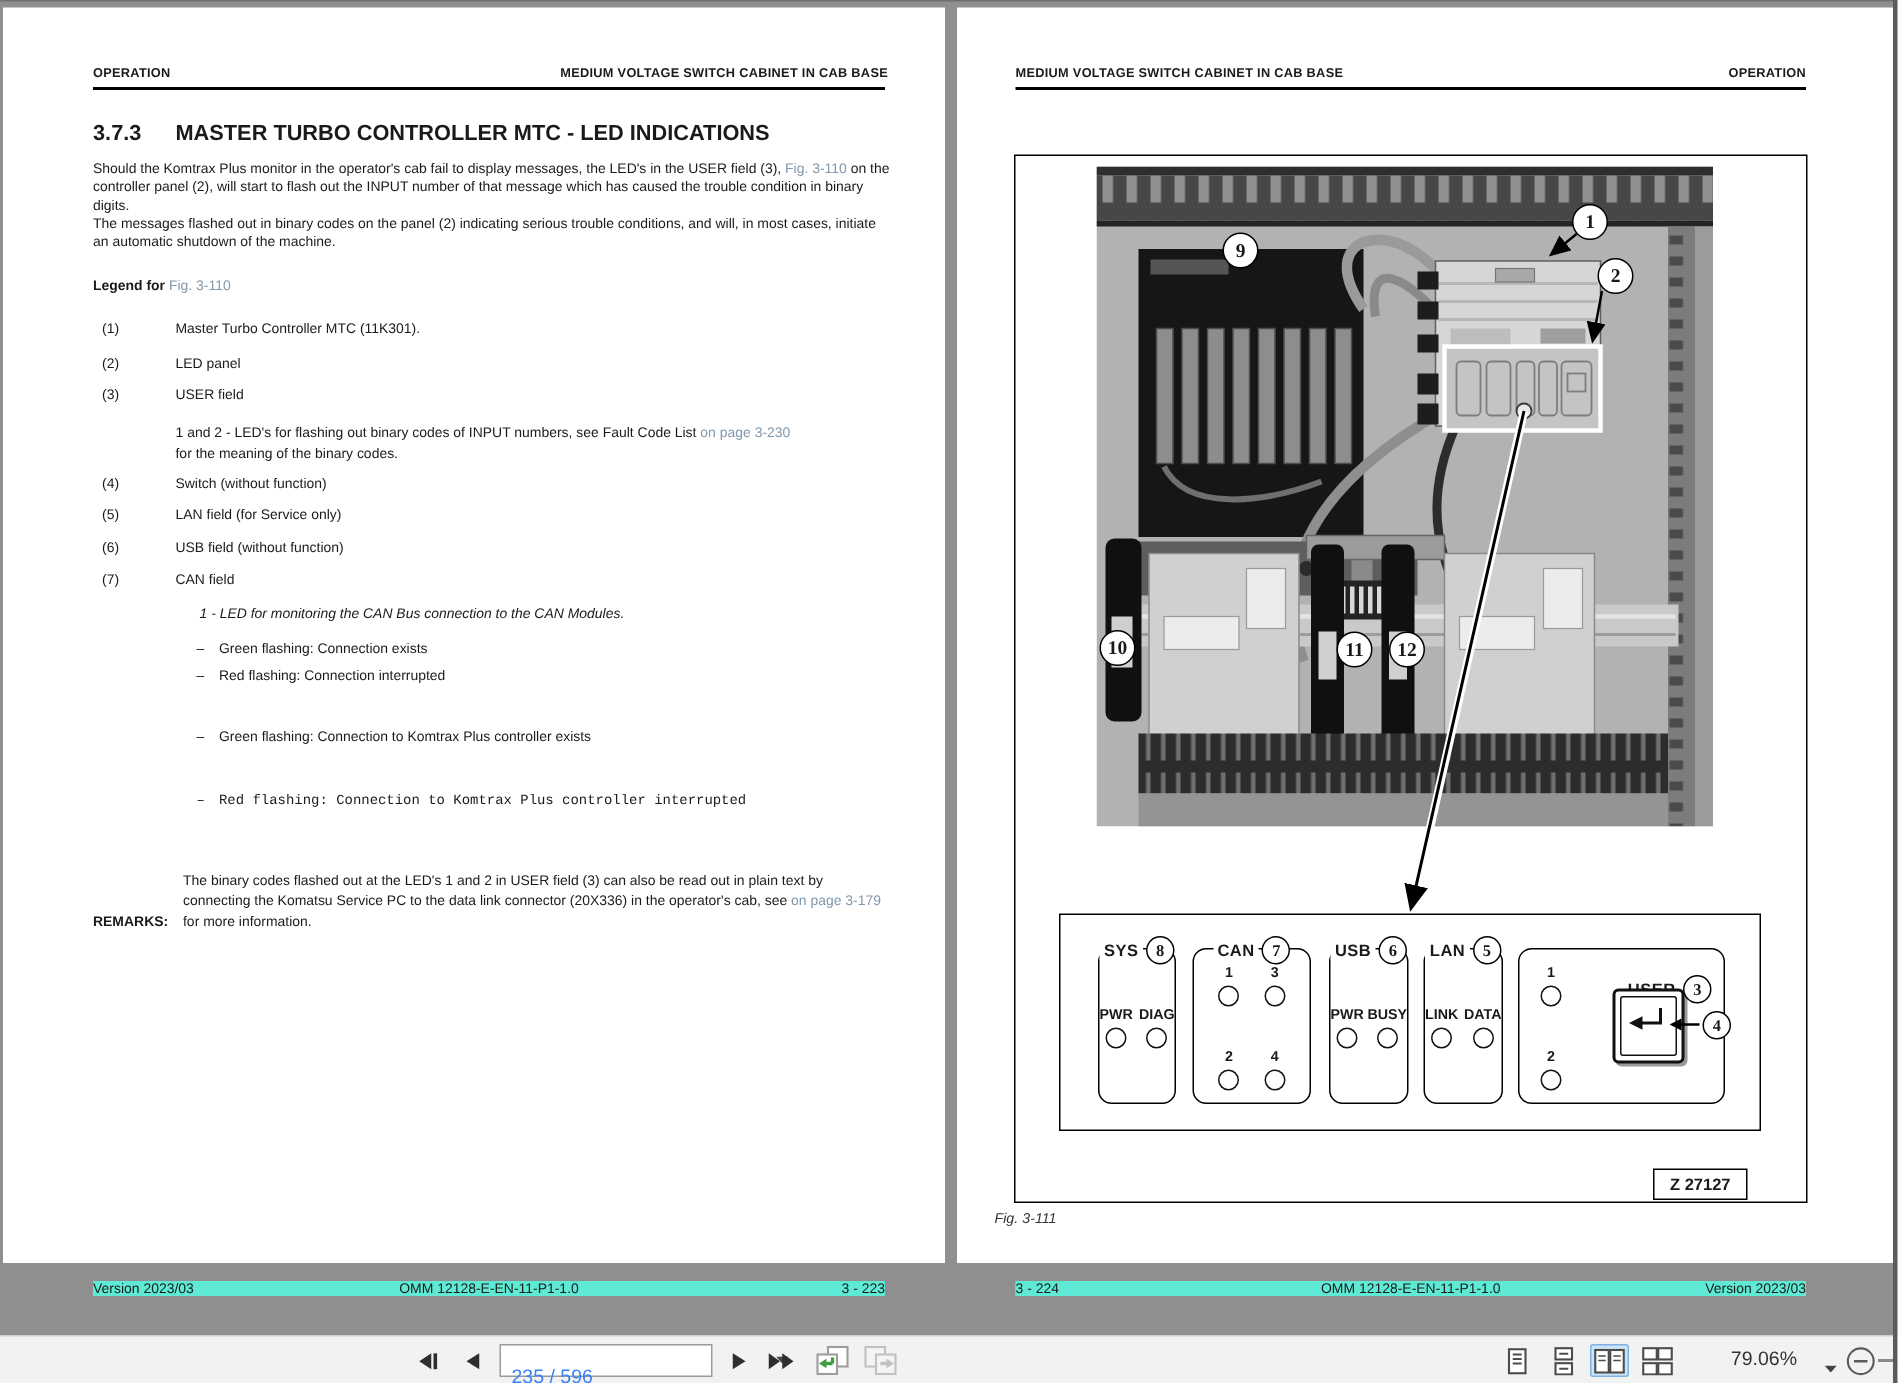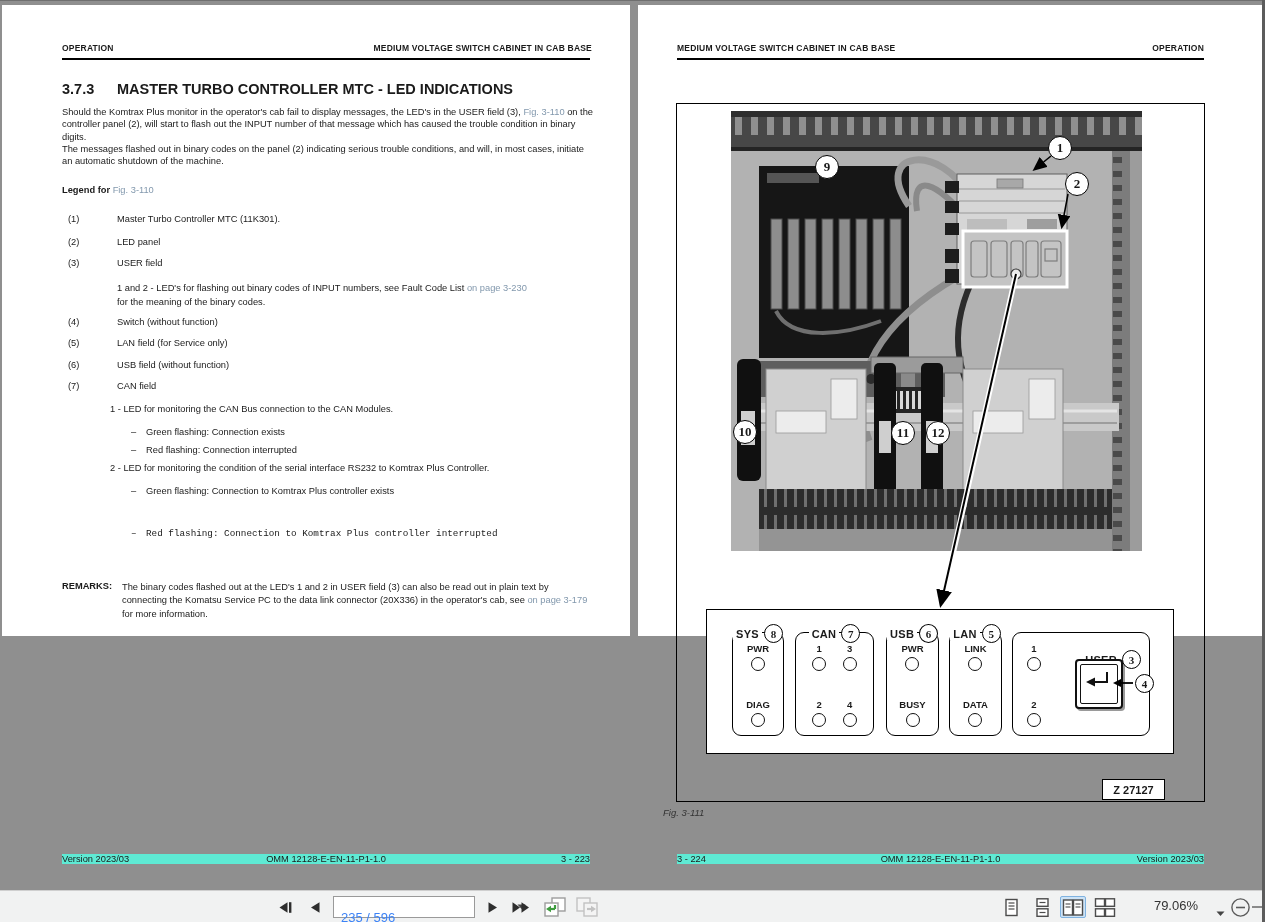--- a/index.html
+++ b/index.html
@@ -1,21 +1,21 @@
 <!DOCTYPE html>
 <html><head>
 <meta charset="utf-8">
 <style>
   html,body{margin:0;padding:0;}
   .viewport{position:relative;width:1265px;height:922px;background:#8f8f8f;overflow:hidden;
     font-family:"Liberation Sans",sans-serif;color:#1a1a1a;}
   .viewport::after{content:"";position:absolute;right:0;top:0;width:3px;height:922px;background:#5c5c5c;}
   .viewport::before{content:"";position:absolute;left:0;top:0;width:1265px;height:1px;background:#6f6f6f;}
 
-  .page{position:absolute;top:5px;height:631px;background:#fff;}
+  .page{position:absolute;top:5px;height:837px;background:#fff;}
   .page-left{left:2px;width:628px;}
   .page-right{left:638px;width:624px;}
 
   .pg-header{position:absolute;top:38px;left:60px;right:38px;display:flex;justify-content:space-between;
     font-size:8.5px;font-weight:bold;letter-spacing:.2px;}
   .page-right .pg-header{left:39px;right:58px;}
   .rule{position:absolute;top:53px;left:60px;width:528px;height:2px;background:#000;}
   .page-right .rule{left:39px;width:527px;}
 
   .title-row{position:absolute;top:76px;left:60px;width:530px;font-size:14.5px;font-weight:bold;white-space:nowrap;}
@@ -23,25 +23,25 @@
 
   .para{position:absolute;left:60px;width:531px;font-size:9.3px;line-height:12.35px;}
   .doclink{color:#8298ad;text-decoration:none;cursor:pointer;}
 
   .legend-head{position:absolute;left:60px;top:180px;font-size:9.3px;}
   .legend-head b{font-weight:bold;}
 
   .lg-row{position:absolute;left:66px;font-size:9.3px;line-height:12.35px;}
   .lg-row .lg-num{display:inline-block;width:49px;}
   .lg-sub{position:absolute;left:115px;width:416px;font-size:9.3px;line-height:13.5px;}
-  .lg-line{position:absolute;left:108px;width:470px;font-size:9.3px;}
+  .lg-line{position:absolute;left:131px;width:470px;font-size:9.3px;font-style:italic;}
   .lg-dash{position:absolute;left:129px;width:460px;font-size:9.3px;}
   .lg-dash .dm{display:inline-block;width:15px;}
 
-  .rm-label{position:absolute;left:60px;top:576px;font-size:9.3px;font-weight:bold;}
+  .rm-label{position:absolute;left:60px;top:604px;font-size:9.3px;font-weight:bold;}
   .rm-text{position:absolute;left:120px;top:576px;width:470px;font-size:9.3px;line-height:13.4px;}
 
   .pg-footer{position:absolute;top:849px;left:60px;right:40px;display:flex;justify-content:space-between;font-size:9.3px;}
   .page-right .pg-footer{left:39px;right:58px;}
   .pg-footer .fc{position:absolute;left:0;right:0;text-align:center;}
   .pg-footer span{position:relative;z-index:1;background:#5eead4;}
 
   
   .figure-box{position:absolute;left:38px;top:98px;width:527px;height:697px;border:1px solid #000;}
   .fig-caption{position:absolute;left:25px;top:802px;font-size:9.5px;font-style:italic;color:#333;}
@@ -51,21 +51,21 @@
   .callout{position:absolute;border-radius:50%;border:1.6px solid #000;background:#fff;
     font-family:"Liberation Serif",serif;font-weight:bold;display:flex;align-items:center;justify-content:center;z-index:5;}
   .co-photo{width:22px;height:22px;font-size:13px;}
   .co-sm{width:17px;height:17px;font-size:11px;border-width:1.4px;}
 
   .led-diagram{position:absolute;left:29px;top:505px;width:466px;height:143px;border:1.6px solid #000;background:#fff;}
   .lp-group{position:absolute;top:22px;height:102px;border:1.4px solid #000;border-radius:9px;text-align:right;}
   .lp-head{position:absolute;top:-9px;left:0;right:0;display:flex;justify-content:center;align-items:center;gap:2px;}
   .lp-head .lp-label{background:#fff;padding:0 3px;font-size:11px;font-weight:bold;letter-spacing:.3px;}
   .lp-head .callout{position:static;}
-  .lp-col{position:absolute;top:10px;bottom:8px;left:0;right:0;display:flex;flex-direction:column;
+  .lp-col{position:absolute;top:10px;bottom:8px;left:0;right:0;display:flex;flex-direction:row;
     justify-content:space-between;align-items:center;}
   .lp-cell{display:flex;flex-direction:column;align-items:center;gap:3px;}
   .lp-led-label{font-size:9.5px;font-weight:bold;}
   .lp-led{width:12px;height:12px;border:1.4px solid #111;border-radius:50%;background:#fff;}
   .lp-grid{position:absolute;top:10px;bottom:8px;left:8px;right:8px;display:grid;
     grid-template-columns:1fr 1fr;justify-items:center;align-content:space-between;}
   .user-leds{position:absolute;left:14px;top:10px;bottom:8px;display:flex;flex-direction:column;
     justify-content:space-between;align-items:center;}
   .user-btn{position:absolute;left:62px;top:26px;width:44px;height:46px;border:2px solid #111;border-radius:4px;
     background:#fff;box-shadow:2px 2px 0 #9a9a9a;}
@@ -141,21 +141,20 @@
     <div class="lg-row" style="top:375px;">
       <span class="lg-num">(7)</span><span>CAN field</span>
     </div>
     <div class="lg-line" style="top:399px;">1 - LED for monitoring the CAN Bus connection to the CAN Modules.</div>
     <div class="lg-dash" style="top:422px;">
       <span class="dm">–</span><span>Green flashing: Connection exists</span>
     </div>
     <div class="lg-dash" style="top:440px;">
       <span class="dm">–</span><span>Red flashing: Connection interrupted</span>
     </div>
-    <div class="lg-line" style="top:458px;">2 - LED for monitoring the condition of the serial interface RS232 to Komtrax Plus Controller.</div>
     <div class="lg-dash" style="top:481px;">
       <span class="dm">–</span><span>Green flashing: Connection to Komtrax Plus controller exists</span>
     </div>
     <div class="lg-dash" style="top:523px;font-family:Liberation Mono, monospace;">
       <span class="dm">–</span><span>Red flashing: Connection to Komtrax Plus controller interrupted</span>
     </div>
 
     <div class="rm-label">REMARKS:</div>
     <div class="rm-text">
       <span>The binary codes flashed out at the LED's 1 and 2 in USER field (3) can also be read out in plain text by connecting the Komatsu Service PC to the data link connector (20X336) in the operator's cab, see </span><a class="doclink">on page 3-179</a><span> for more information.</span>

